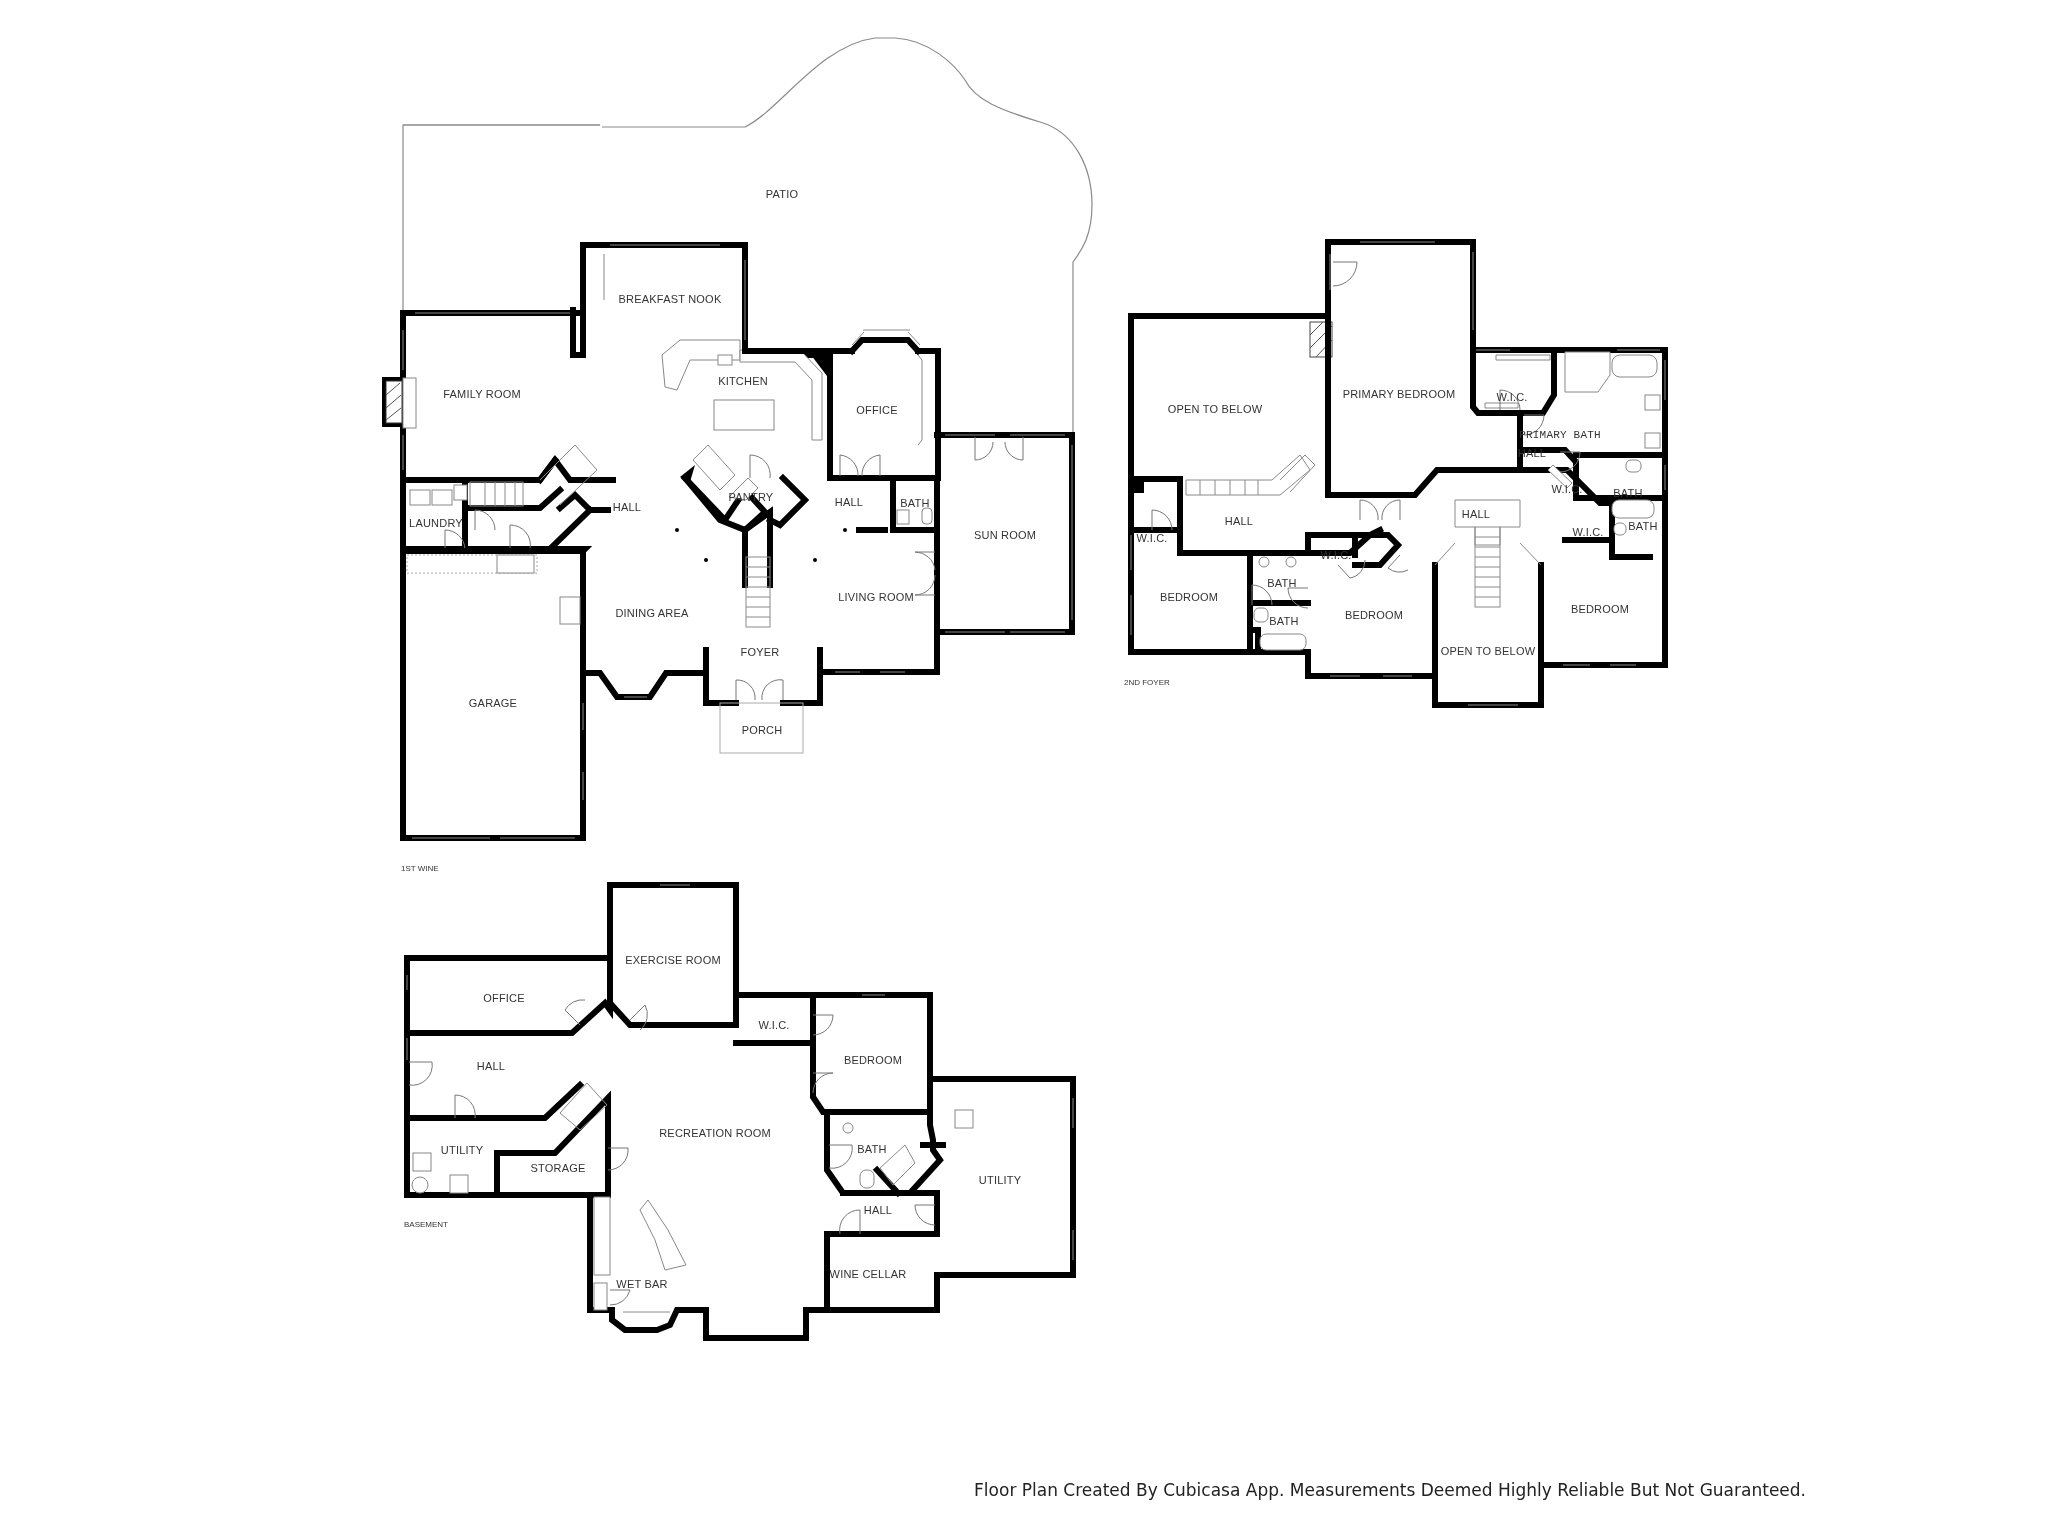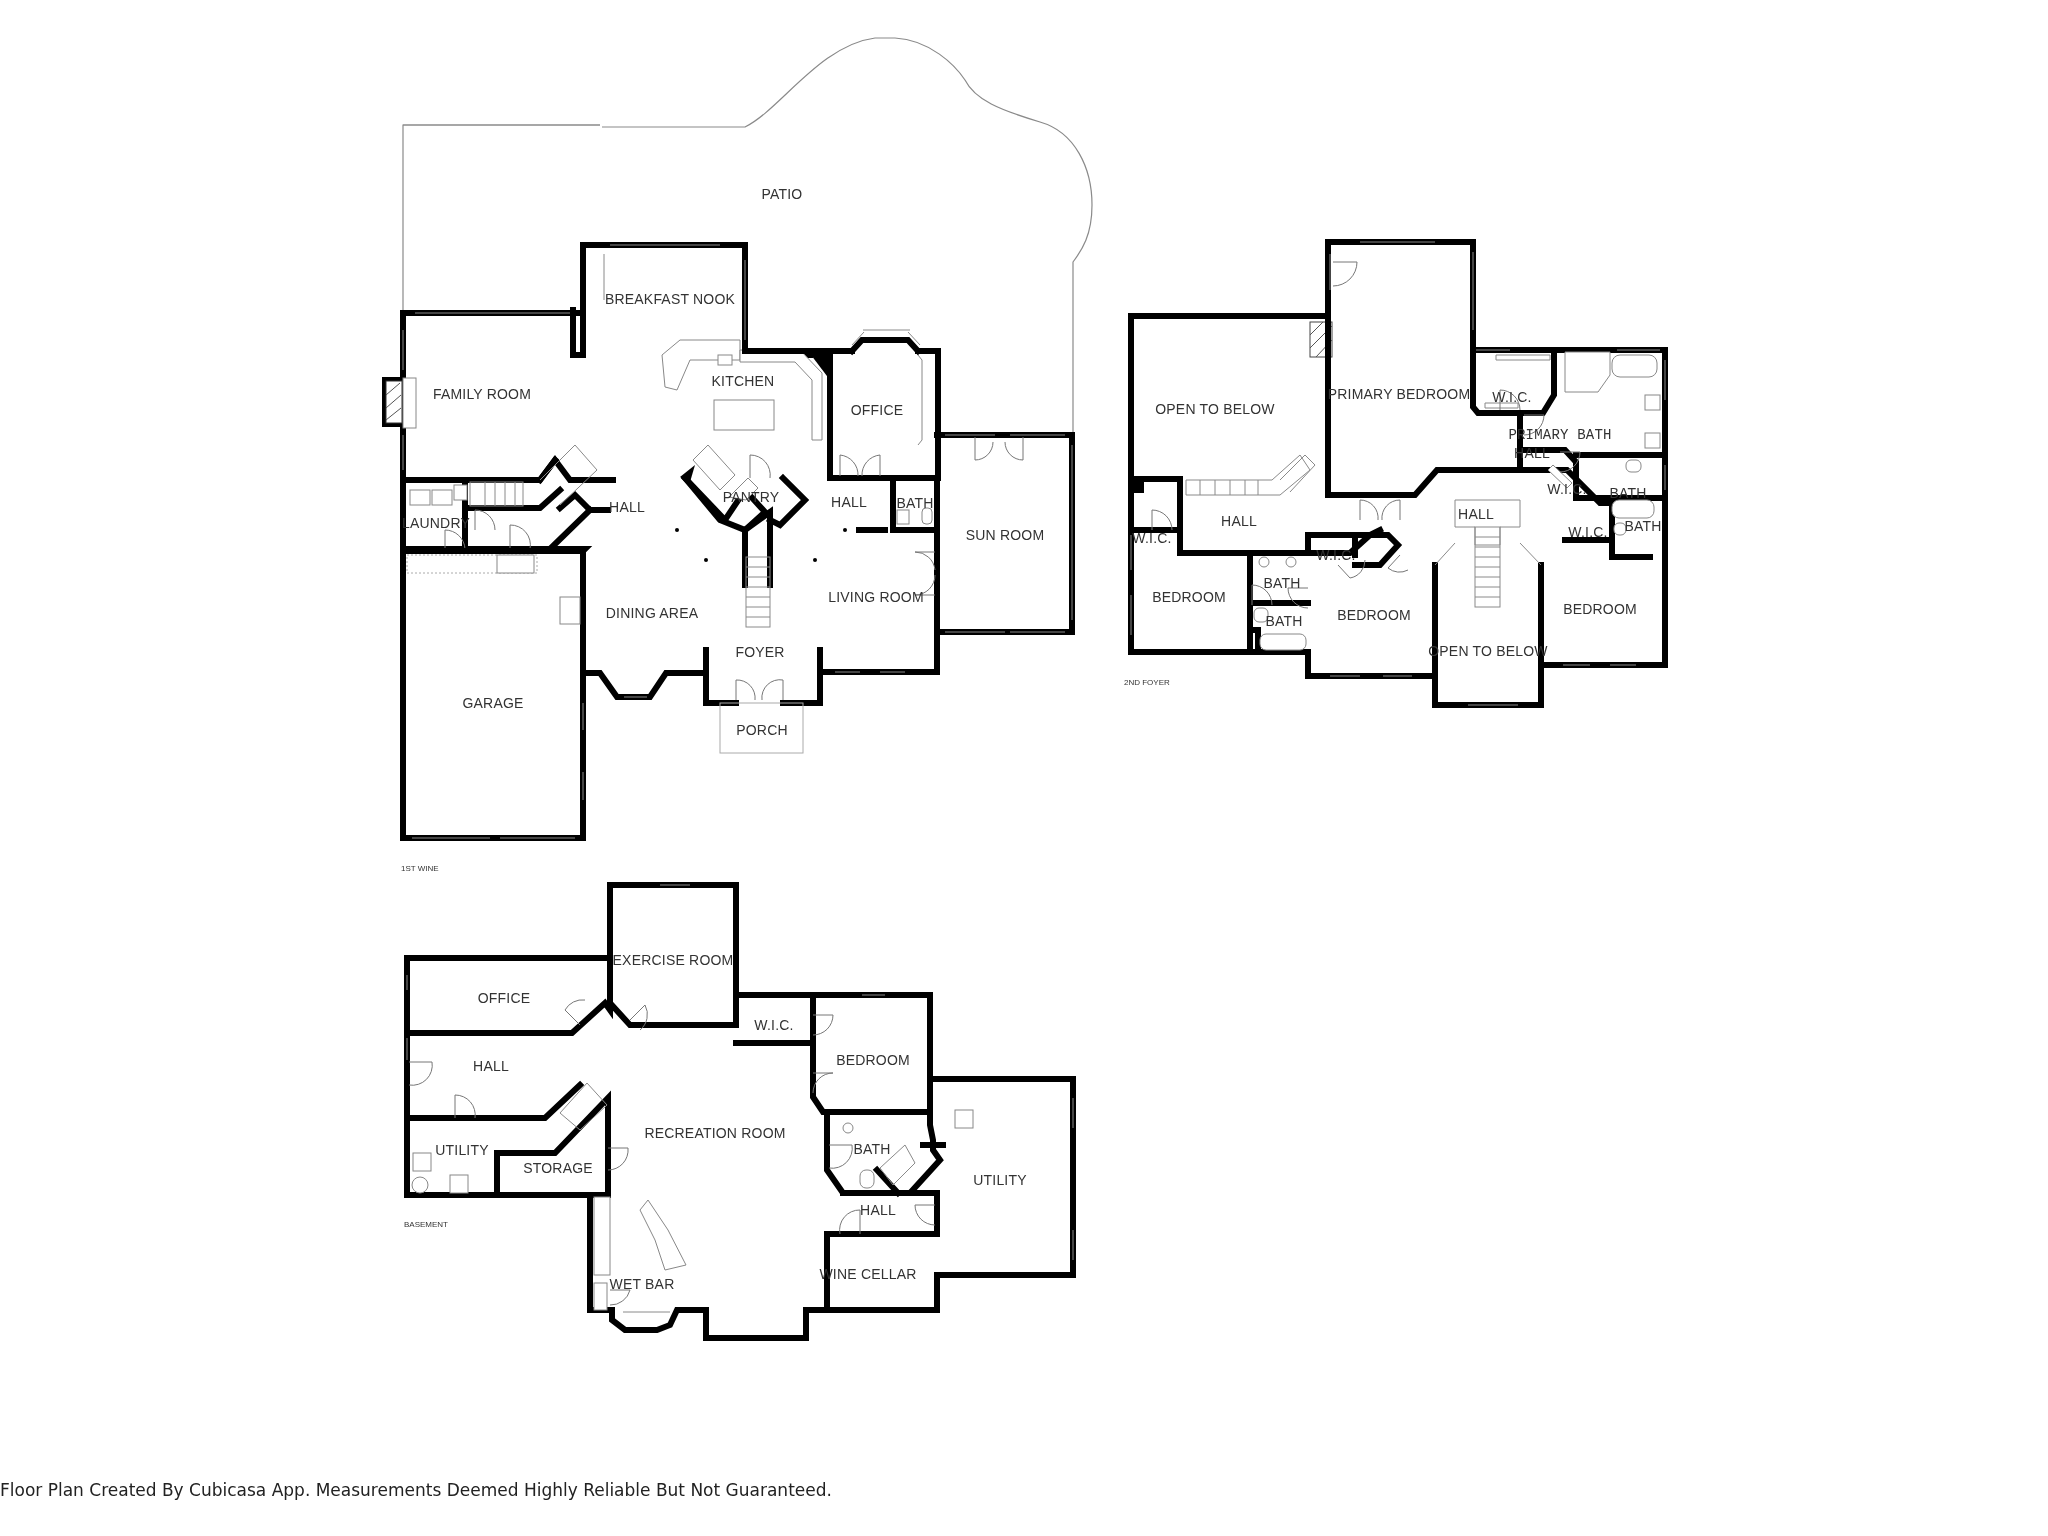--- a/index.html
+++ b/index.html
@@ -6,23 +6,23 @@
   body { width:2048px; height:1536px; position:relative; overflow:hidden; font-family:"Liberation Sans", "DejaVu Sans", sans-serif; }
   #plan { position:absolute; left:0; top:0; width:2048px; height:1536px; }
   .wall { fill:none; stroke:#000; stroke-width:6; stroke-linejoin:miter; stroke-linecap:square; }
   .patio { fill:none; stroke:#8a8a8a; stroke-width:1.2; }
   .win { fill:#fff; stroke:#8a8a8a; stroke-width:1; }
   .door { fill:none; stroke:#777; stroke-width:1; }
   .stair { fill:none; stroke:#8a8a8a; stroke-width:1; }
   .fix { fill:#fff; stroke:#888; stroke-width:1; }
   .solid { fill:#000; }
   .hatch { fill:none; stroke:#555; stroke-width:1; }
-  .label { position:absolute; font-size:14px; color:#333; letter-spacing:0.2px; white-space:nowrap; transform:translate(-50%,-50%); text-transform:uppercase; }
+  .label { position:absolute; font-size:11px; color:#333; letter-spacing:0.2px; white-space:nowrap; transform:translate(-50%,-50%); text-transform:uppercase; }
   .floor-label { position:absolute; font-size:8px; color:#333; white-space:nowrap; }
-  .footer { position:absolute; left:0; width:1806px; top:1480px; text-align:left; font-size:17px; color:#222; font-family:"DejaVu Sans", sans-serif; }
+  .footer { position:absolute; left:0; width:1806px; top:1480px; text-align:right; font-size:17px; color:#222; font-family:"DejaVu Sans", sans-serif; }
 </style>
 </head>
 <body>
 
 <svg id="plan" viewBox="0 0 2048 1536" xmlns="http://www.w3.org/2000/svg">
 
   <g>
 
     <path class="patio" d="M403 313 L403 125 L600 125 M602 127 L745 127 C780 110 820 45 875 38 L895 38 C930 40 955 65 965 80 C975 100 1000 110 1040 122 C1075 132 1092 168 1092 205 C1092 235 1082 250 1073 262 L1073 435"></path>
     <line class="win" x1="403" y1="125" x2="600" y2="125"></line>

